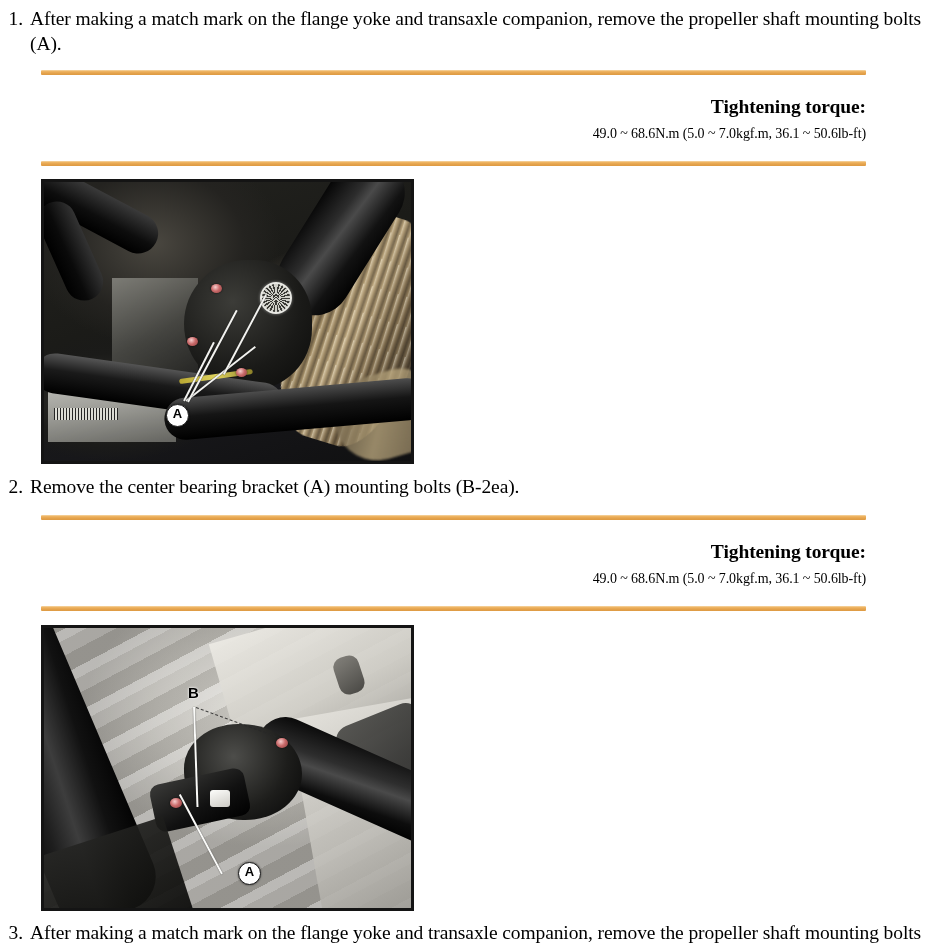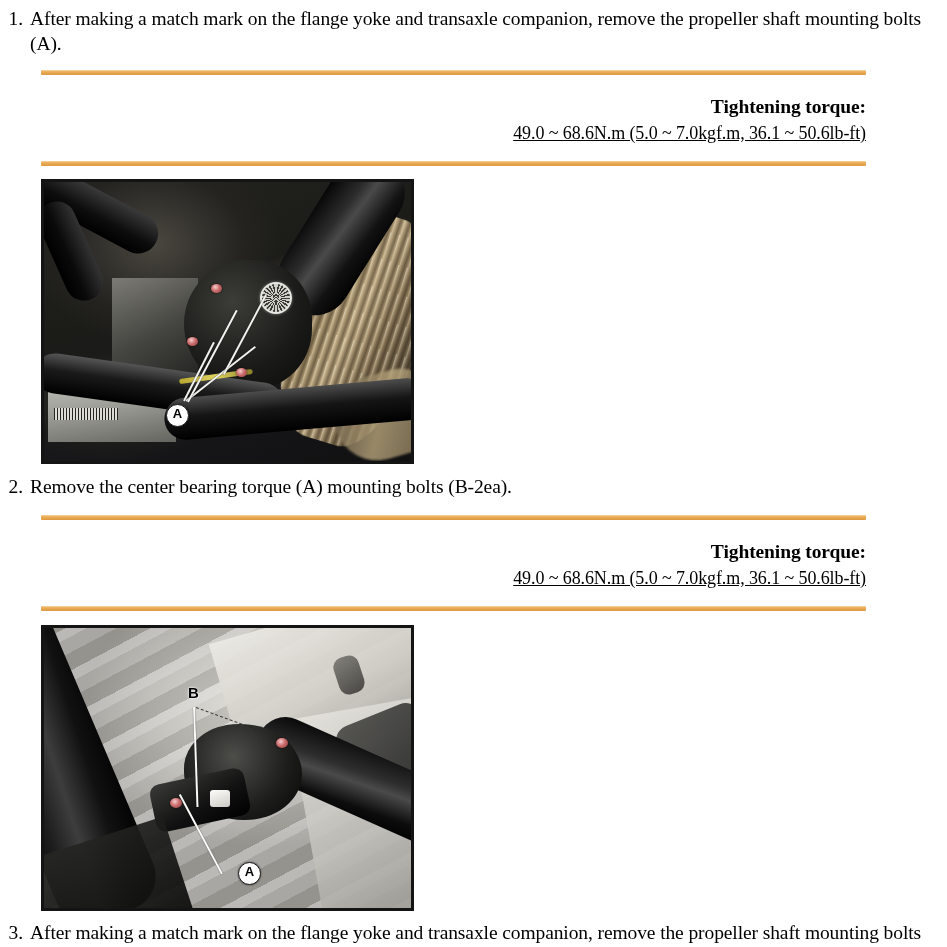--- a/index.html
+++ b/index.html
@@ -68,24 +68,23 @@
     padding: 18px 0 14px 0;
     text-align: right;
   }
   .torque-title {
     font-weight: bold;
     font-size: 19.5px;
     line-height: 27px;
     letter-spacing: -0.1px;
   }
   .torque-value {
-    font-size: 18px;
+    font-size: 14px;
     line-height: 27px;
     letter-spacing: -0.1px;
-    text-decoration: underline;
   }
 
   
   .photo-wrap {
     margin-left: 41px;
     position: relative;
   }
   .photo {
     position: relative;
     border: 3px solid #141414;
@@ -452,21 +451,21 @@
         <div class="bolt b1"></div>
         <div class="bolt b2"></div>
         <div class="bolt b3"></div>
         <div class="callout co-a">A</div>
       </div>
     </div>
   </div>
 
   <div class="step" style="margin-top:10px;">
     <div class="step-num">2.</div>
-    <div class="step-text">Remove the center bearing torque (A) mounting bolts (B-2ea).</div>
+    <div class="step-text">Remove the center bearing bracket (A) mounting bolts (B-2ea).</div>
   </div>
 
   <div class="torque-block" style="margin-top:16px;">
     <div class="rule"></div>
     <div class="torque-inner">
       <div class="torque-title">Tightening torque:</div>
       <div class="torque-value">49.0 ~ 68.6N.m (5.0 ~ 7.0kgf.m, 36.1 ~ 50.6lb-ft)</div>
     </div>
     <div class="rule"></div>
   </div>

